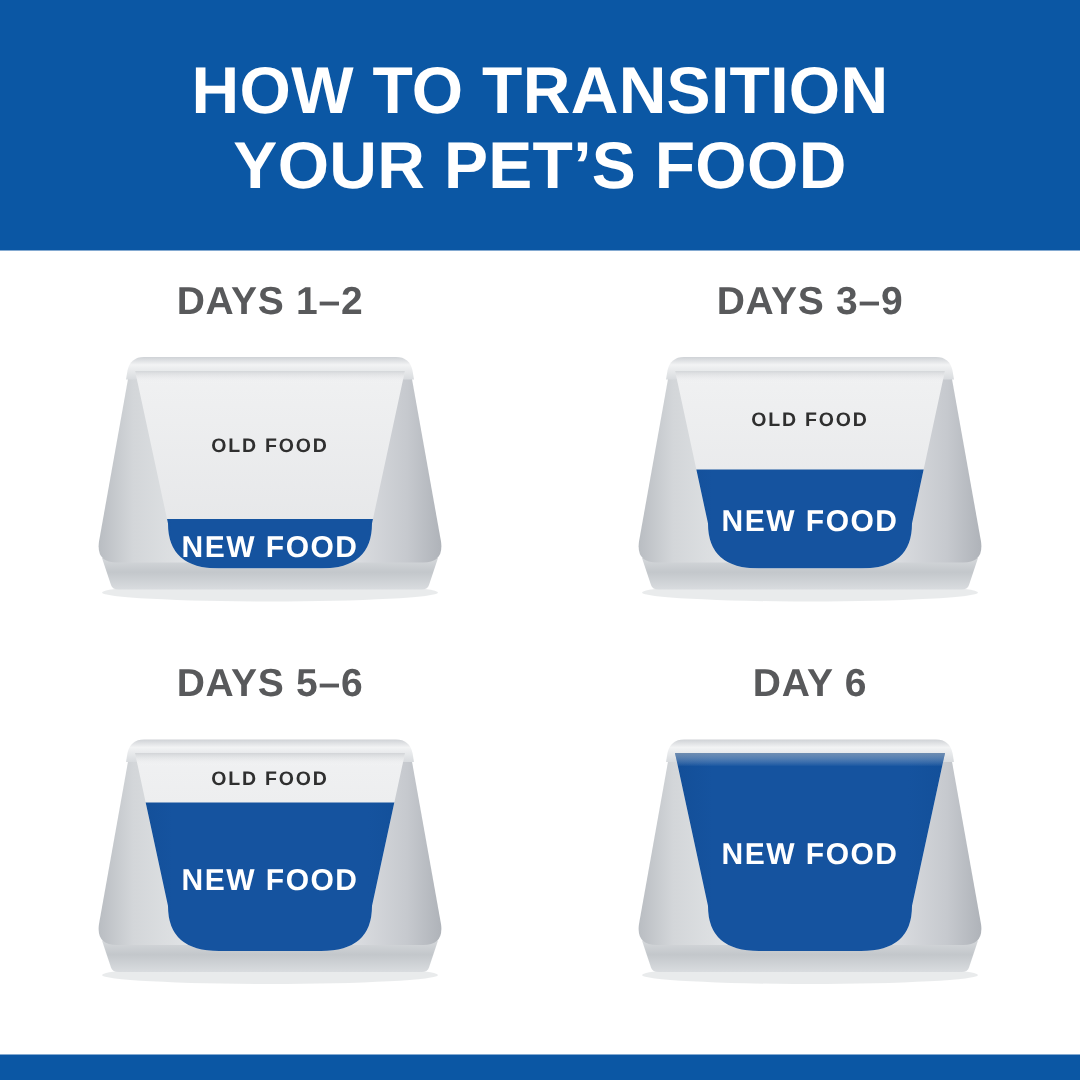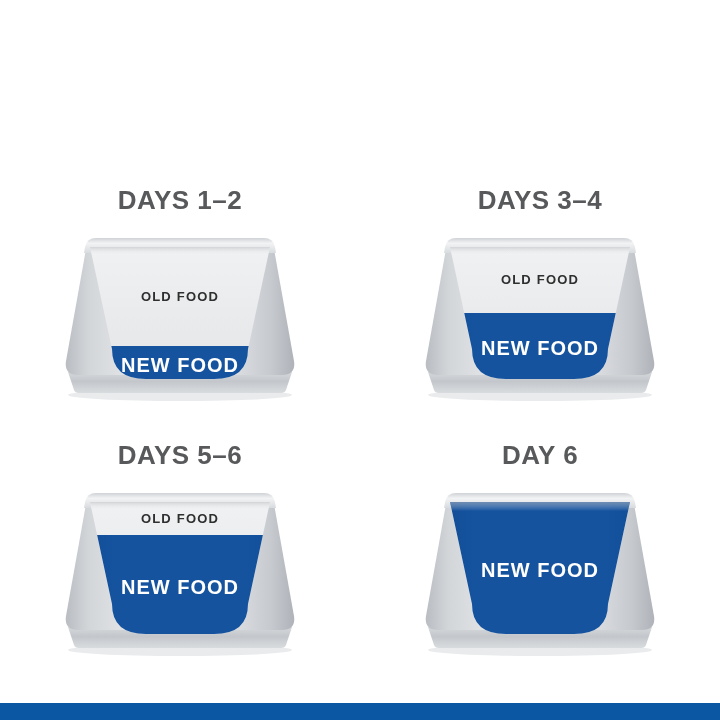--- a/index.html
+++ b/index.html
@@ -127,20 +127,24 @@
     color: #ffffff;
     font-size: 20px;
     letter-spacing: 1.0px;
   }
 </style>
 </head>
 <body>
 
 <div id="infographic">
 
+  <div class="header-banner">
+    <div class="header-line">HOW TO TRANSITION</div>
+    <div class="header-line">YOUR PET’S FOOD</div>
+  </div>
 
   <div class="stage-grid">
       <div class="stage pos-0">
         <div class="stage-title">DAYS 1–2</div>
         <div class="bowl-wrap">
           <svg class="bowl-svg" viewBox="0 0 260 175">
     <defs>
       <linearGradient id="bodyG0" x1="0" y1="0" x2="1" y2="0">
         <stop offset="0" stop-color="#B9BDC2"></stop>
         <stop offset="0.10" stop-color="#D3D6D9"></stop>
@@ -202,21 +206,21 @@
 
     <g clip-path="url(#cav-0)">
       <rect x="0" y="18" width="260" height="9" fill="url(#shadowG0)"></rect>
     </g>
   </svg>
           <div class="label-old" style="top: 59.5px;">OLD FOOD</div>
           <div class="label-new" style="top: 124.5px;">NEW FOOD</div>
         </div>
       </div>
       <div class="stage pos-1">
-        <div class="stage-title">DAYS 3–4</div>
+        <div class="stage-title">DAYS 3–9</div>
         <div class="bowl-wrap">
           <svg class="bowl-svg" viewBox="0 0 260 175">
     <defs>
       <linearGradient id="bodyG1" x1="0" y1="0" x2="1" y2="0">
         <stop offset="0" stop-color="#B9BDC2"></stop>
         <stop offset="0.10" stop-color="#D3D6D9"></stop>
         <stop offset="0.30" stop-color="#E4E6E8"></stop>
         <stop offset="0.70" stop-color="#E1E3E6"></stop>
         <stop offset="0.90" stop-color="#C6C9CE"></stop>
         <stop offset="1" stop-color="#AFB3B9"></stop>

